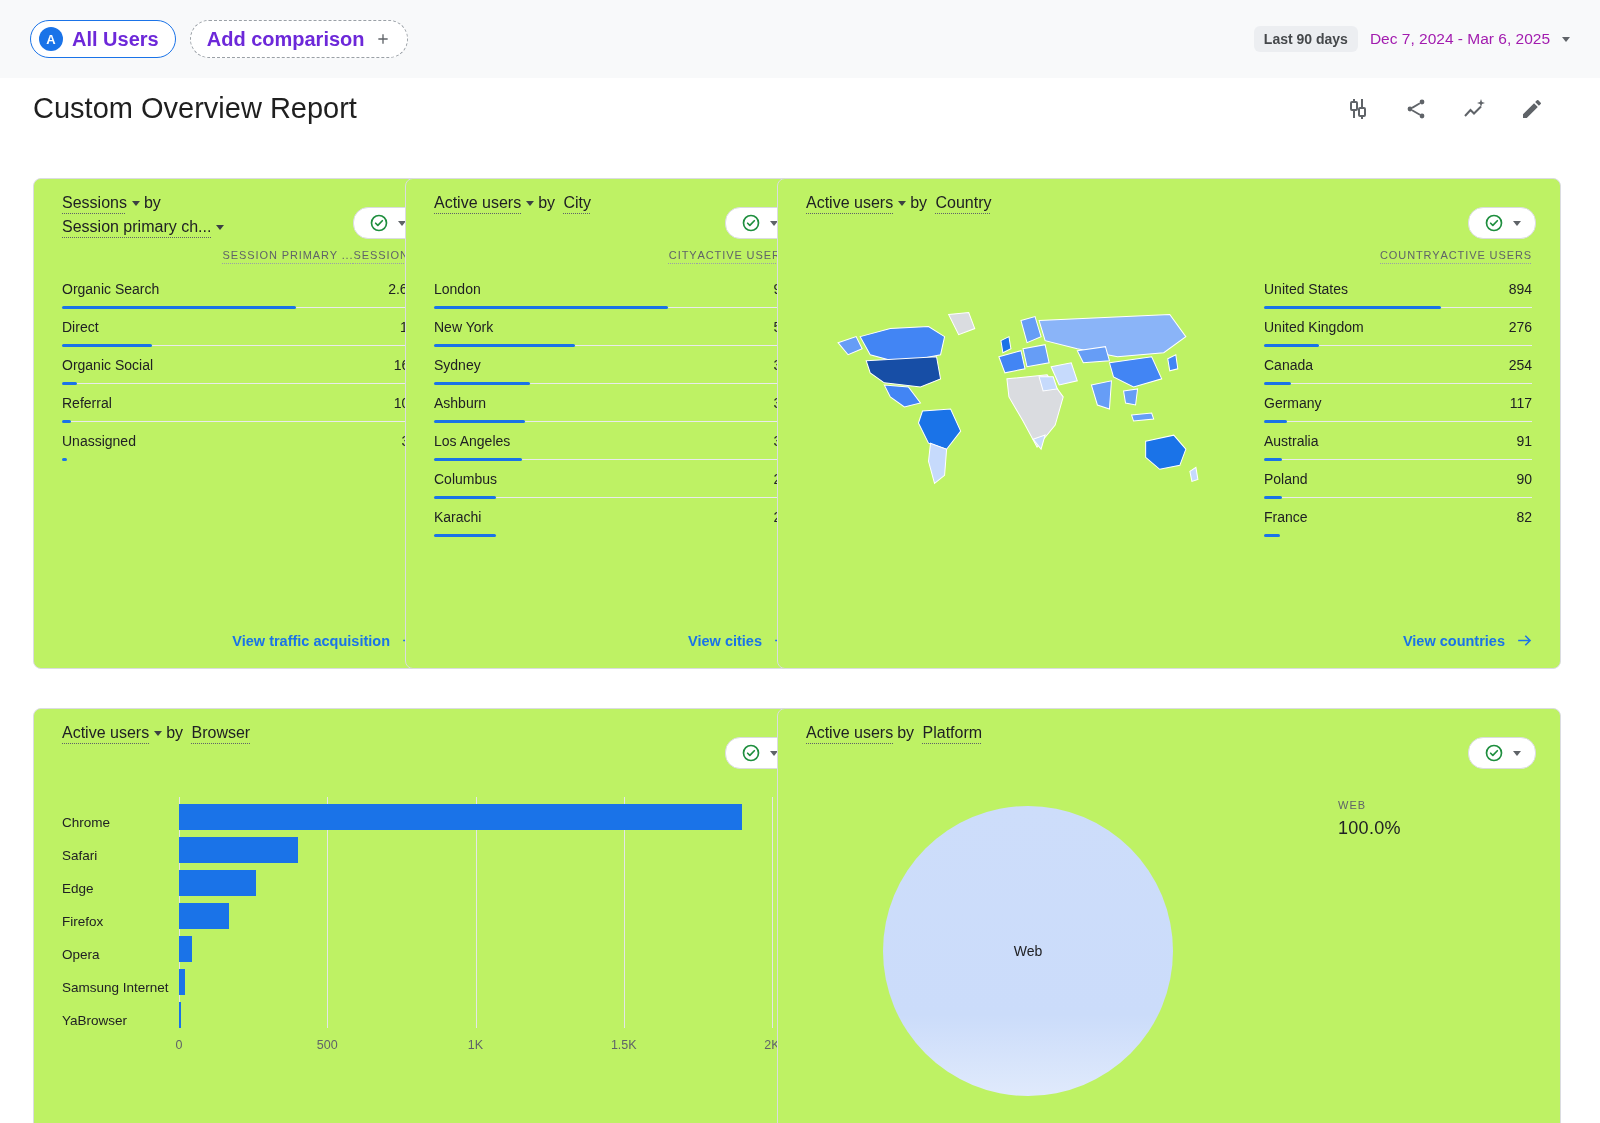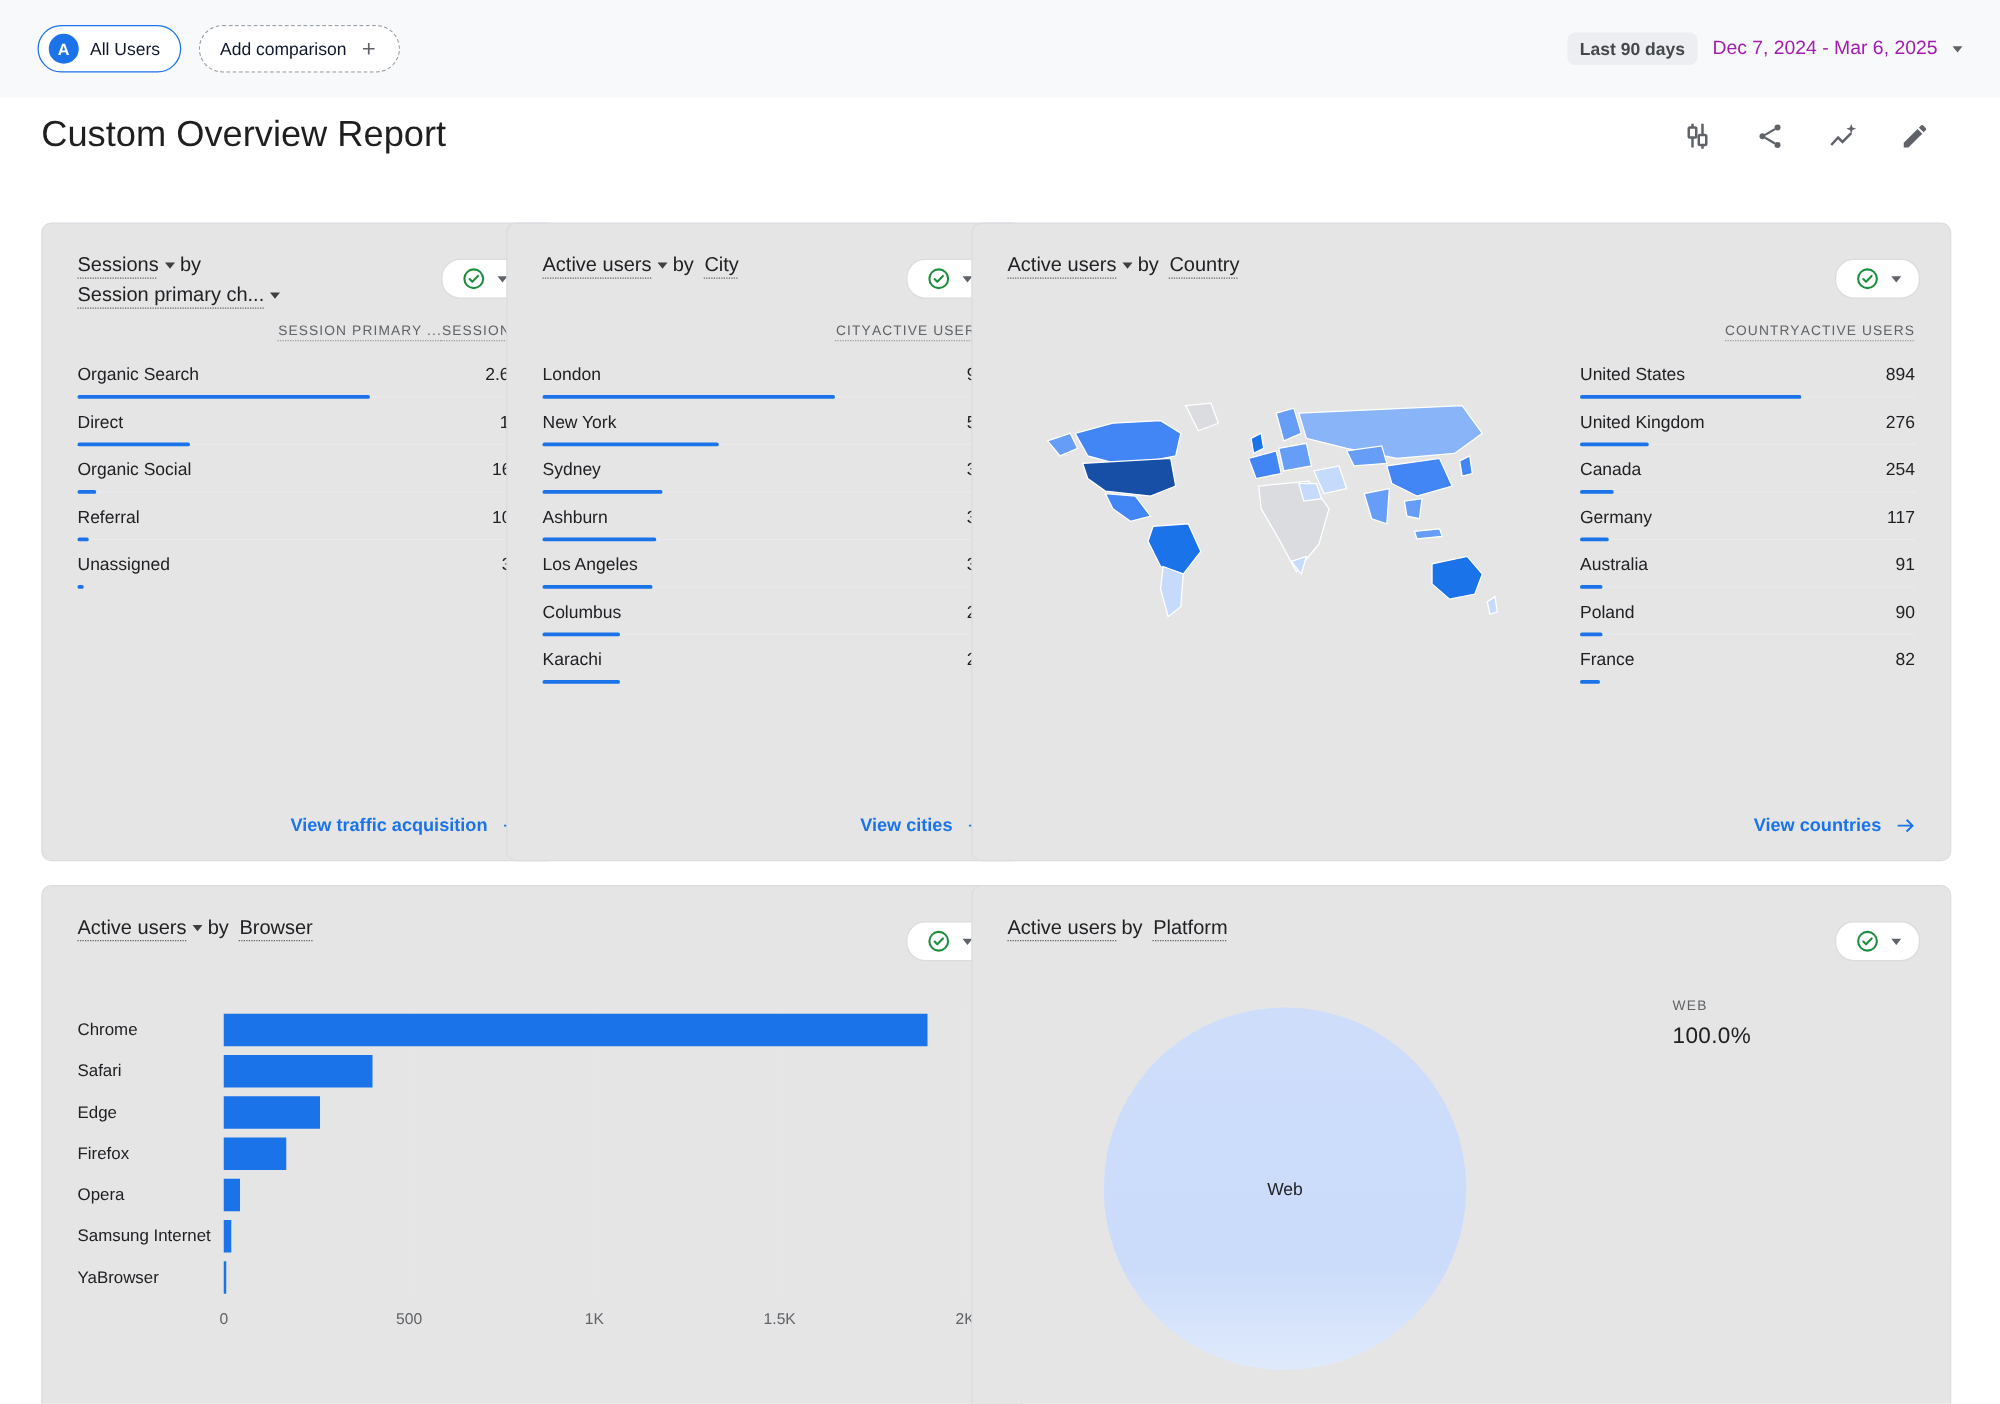--- a/index.html
+++ b/index.html
@@ -8,38 +8,38 @@
     background:#fff;color:#202124;
     font-family:"Liberation Sans","DejaVu Sans",sans-serif;
   }
 
   
   .topbar{height:78px;background:#f8f9fa;display:flex;align-items:center;padding:0 30px}
   .seg-pill{display:inline-flex;align-items:center;gap:9px;height:36px;padding:0 16px 0 8px;
     border:1.5px solid #1a73e8;border-radius:19px;background:#fff;cursor:pointer}
   .avatar{width:24px;height:24px;border-radius:50%;background:#1a73e8;color:#fff;font-size:13px;
     font-weight:bold;display:flex;align-items:center;justify-content:center}
-  .seg-label,.cmp-label{font-size:14px;font-weight:normal;color:#0f172a;white-space:nowrap}
+  .seg-label,.cmp-label{font-size:20px;font-weight:bold;color:#6d28d9;white-space:nowrap}
   .cmp-pill{display:inline-flex;align-items:center;gap:10px;height:36px;padding:0 16px;
     border:1.5px dashed #9aa0a6;border-radius:19px;background:#fff;margin-left:14px;cursor:pointer}
   .date-area{margin-left:auto;display:flex;align-items:center;gap:12px;cursor:pointer}
   .date-chip{background:#eceef1;border-radius:6px;padding:5px 10px;font-size:14px;font-weight:bold;color:#45484b}
   .date-text{font-size:15.5px;color:#a21caf}
   .caret{display:inline-block;width:0;height:0;border-left:4.5px solid transparent;
     border-right:4.5px solid transparent;border-top:5.5px solid #5f6368}
 
   
   .title-row{display:flex;align-items:center;justify-content:space-between;padding:14px 56px 0 33px}
   .page-title{font-size:29px;font-weight:400;color:#1f1f1f}
   .title-actions{display:flex;align-items:center;gap:34px}
   .icon-btn{width:24px;height:24px;cursor:pointer}
   .icon-btn svg{width:24px;height:24px;display:block}
 
   
-  .card{position:absolute;background:#e5e5e5;border:1px solid #dadce0;border-radius:8px;padding:22px 28px}
+  .card{position:absolute;background:#bef264;border:1px solid #dadce0;border-radius:8px;padding:12px 28px}
   #card-channel{left:33px;top:178px;width:355px;height:465px}
   #card-city{left:405px;top:178px;width:355px;height:465px}
   #card-country{left:777px;top:178px;width:726px;height:465px}
   #card-browser{left:33px;top:708px;width:727px;height:470px}
   #card-platform{left:777px;top:708px;width:726px;height:470px}
 
   .card-head{min-height:52px;padding-right:74px}
   .card-title{font-size:16px;line-height:24px;color:#202124}
   .hlink{cursor:pointer;text-decoration:underline dotted #5f6368;text-decoration-thickness:1px;text-underline-offset:5px;white-space:nowrap}
   .hcaret{display:inline-block;width:0;height:0;border-left:4px solid transparent;border-right:4px solid transparent;
@@ -63,21 +63,21 @@
 
   
   .country-body{display:flex;gap:24px}
   .map-wrap{flex:1;display:flex;align-items:flex-start;justify-content:center;padding-top:58px}
   .country-table{width:268px}
 
   
   .bchart{margin-top:24px;position:relative;padding-right:17px}
   .bgrid{position:absolute;left:117px;right:17px;top:0;height:231px}
   .gline{position:absolute;top:0;bottom:0;width:1px;background:#e4e6e8}
-  .brow{display:flex;align-items:center;height:33px;position:relative}
+  .brow{display:flex;align-items:flex-end;height:33px;position:relative}
   .blabel{width:117px;font-size:13.5px;color:#202124;line-height:15px;padding-right:10px;box-sizing:border-box}
   .btrack{flex:1;height:26px;position:relative}
   .bbar{position:absolute;left:0;top:0;height:100%;background:#1a73e8}
   .baxis{position:relative;margin-left:117px;margin-right:17px;height:20px;margin-top:10px;
     font-size:12.5px;color:#5f6368}
   .baxis span{position:absolute;transform:translateX(-50%)}
 
   
   .donut{position:absolute;left:105px;top:97px;width:290px;height:290px;border-radius:50%;
     background:linear-gradient(180deg,#cdddfa 0%,#cbdcfa 72%,#e0eafc 100%);

